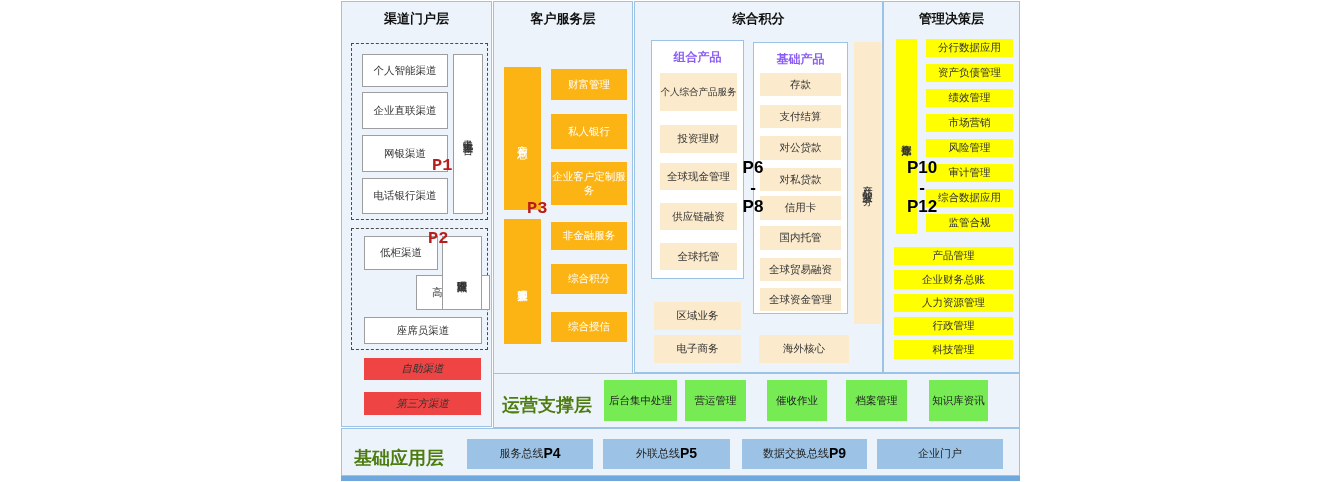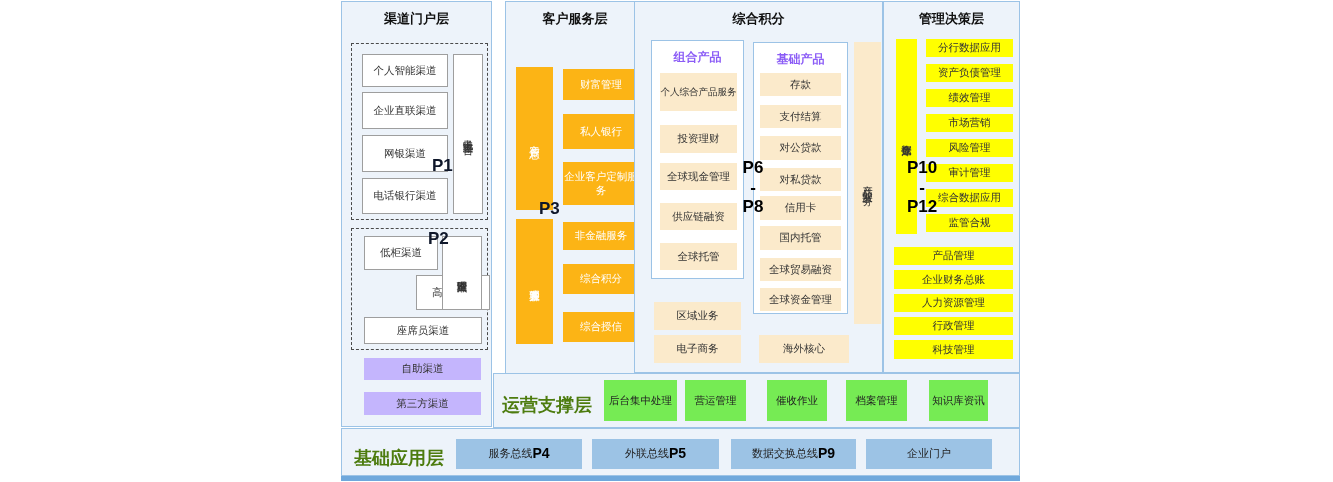--- a/index.html
+++ b/index.html
@@ -8,31 +8,31 @@
     font-family:"Liberation Sans","DejaVu Sans",sans-serif;
     overflow:hidden;color:#333;
   }
   #diagram{position:absolute;left:341px;top:1px;width:680px;height:480px;}
   .panel{position:absolute;background:#EDF3FA;border:1px solid #9CC3E6;box-sizing:border-box;}
   .layer-title{position:absolute;top:8px;left:0;right:0;text-align:center;
     font-weight:bold;font-size:13px;color:#111;}
   .box{position:absolute;box-sizing:border-box;display:flex;align-items:center;justify-content:center;
     text-align:center;font-size:10.5px;line-height:1.25;color:#333;}
   .wbox{background:#fff;border:1px solid #9E9E9E;}
-  .graybox{background:#c4b5fd;}
+  .graybox{background:#ef4444;font-style:italic;}
   .obox{background:#FCB415;color:#fff;}
   .cbox{background:#FBEACB;}
   .ybox{background:#FFFF00;}
   .gbox{background:#76EB54;color:#222;}
-  .blbox{background:#9CC3E5;color:#222;font-size:11px;}
+  .blbox{background:#9CC3E5;color:#222;font-size:11px;margin-left:11px;}
   .dashed{position:absolute;border:1px dashed #4a4a4a;box-sizing:border-box;}
   .vtext{writing-mode:vertical-rl;text-orientation:upright;letter-spacing:1px;}
   .subpanel{position:absolute;background:#fff;border:1px solid #9CC3E6;box-sizing:border-box;}
   .subhead{position:absolute;left:0;right:0;text-align:center;font-weight:bold;font-size:12px;color:#8b5cf6;}
-  .plabel{position:absolute;font-weight:bold;font-size:17px;color:#0f172a;z-index:5;line-height:1;}
+  .plabel{position:absolute;font-weight:bold;font-size:17px;color:#b91c1c;z-index:5;line-height:1;font-family:Liberation Mono, monospace;}
   .prange{position:absolute;font-weight:bold;font-size:17px;color:#000;z-index:5;line-height:1.15;
     text-align:center;display:flex;flex-direction:column;align-items:center;}
   .fs9{font-size:9.5px;}
   .buscode{font-weight:bold;font-size:14px;color:#000;}
   .strip{position:absolute;background:#6FA8DC;}
   .row-label{position:absolute;font-weight:bold;font-size:18px;color:#4d7c0f;}
 </style>
 </head>
 <body>
 
@@ -55,21 +55,21 @@
       <div class="box wbox" style="left:28px;top:46px;width:74px;height:35px;margin-left:36px;">高柜渠道</div>
       <div class="box wbox vtext" style="left:90px;top:7px;width:40px;height:74px;letter-spacing:0;">网点渠道管理</div>
       <div class="box wbox" style="left:12px;top:88px;width:118px;height:27px;">座席员渠道</div>
       <div class="plabel" style="left:76px;top:1px;">P2</div>
     </div>
 
     <div class="box graybox" style="left:22px;top:356px;width:117px;height:22px;">自助渠道</div>
     <div class="box graybox" style="left:22px;top:390px;width:117px;height:23px;">第三方渠道</div>
   </div>
 
-  <div class="panel" style="left:164px;top:0;width:140px;height:476px;">
+  <div class="panel" style="left:152px;top:0;width:140px;height:476px;">
     <div class="layer-title">客户服务层</div>
 
     <div class="box obox vtext" style="left:10px;top:65px;width:37px;height:143px;">客户信息</div>
     <div class="box obox" style="left:57px;top:67px;width:76px;height:31px;">财富管理</div>
     <div class="box obox" style="left:57px;top:112px;width:76px;height:35px;">私人银行</div>
     <div class="box obox" style="left:57px;top:160px;width:76px;height:43px;">企业客户定制服务</div>
 
     <div class="plabel" style="left:33px;top:198px;">P3</div>
 
     <div class="box obox vtext" style="left:10px;top:217px;width:37px;height:125px;letter-spacing:0;">客户关系管理</div>

